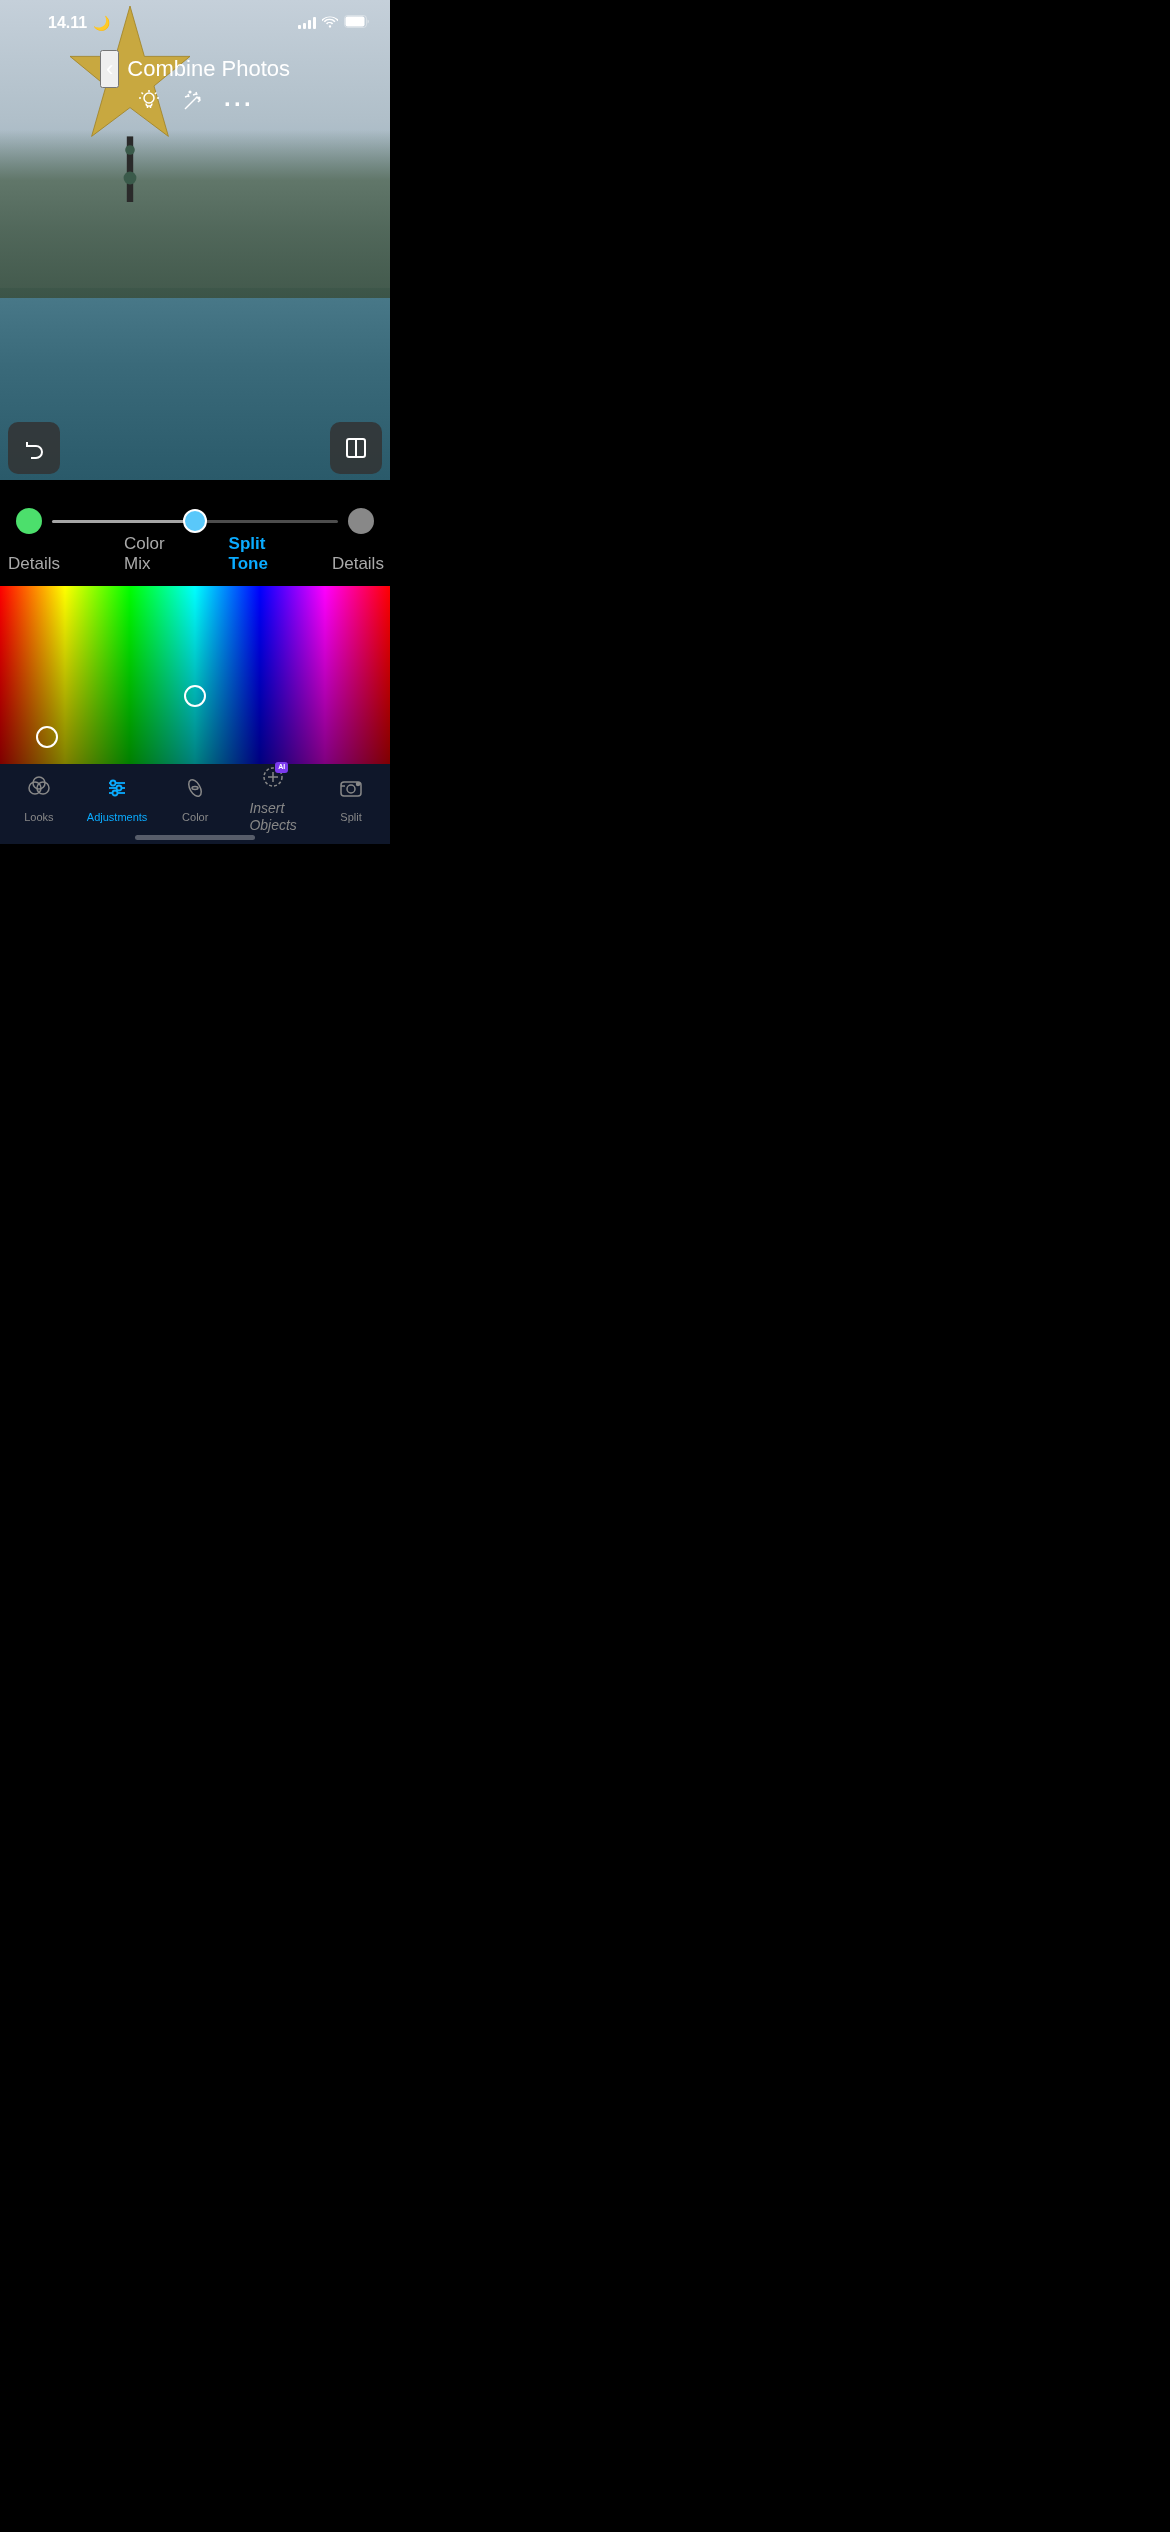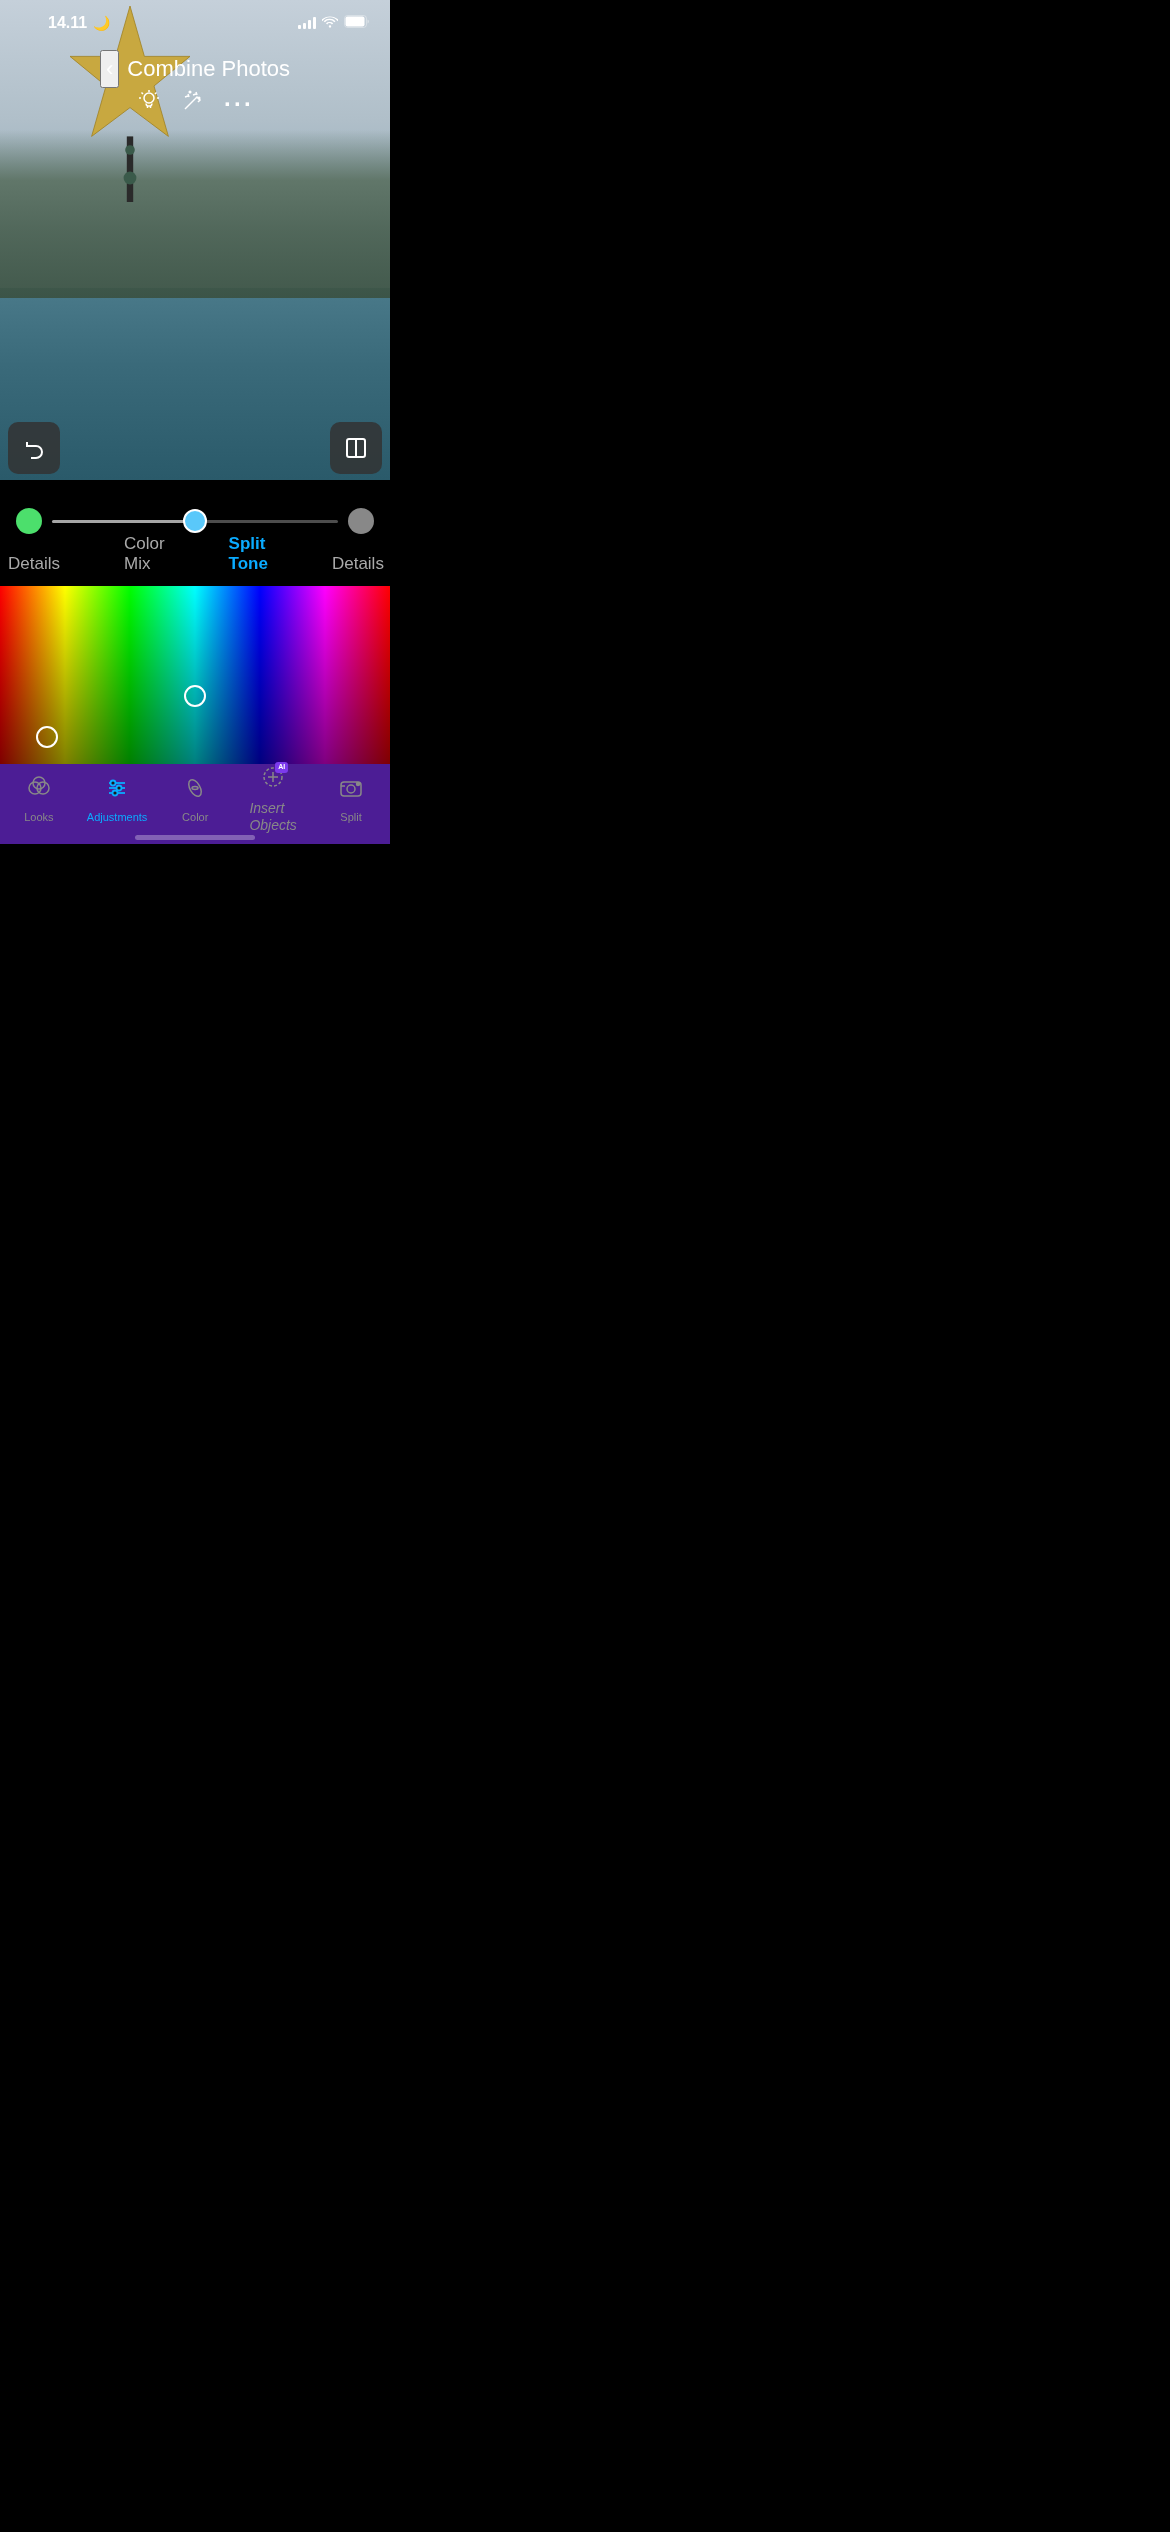--- a/index.html
+++ b/index.html
@@ -252,21 +252,21 @@
       left: 12%;
       top: 85%;
     }
 
     
     .bottom-nav {
       position: absolute;
       bottom: 0;
       left: 0; right: 0;
       height: 80px;
-      background: #4c1d95;
+      background: #0f172a;
       display: flex;
       justify-content: space-around;
       align-items: center;
       padding-bottom: 10px;
     }
     .nav-item {
       display: flex;
       flex-direction: column;
       align-items: center;
       gap: 4px;

